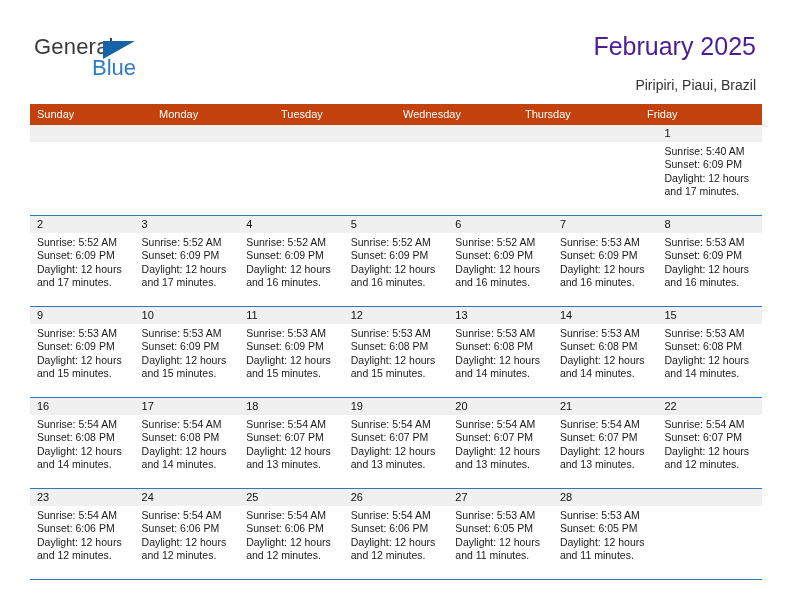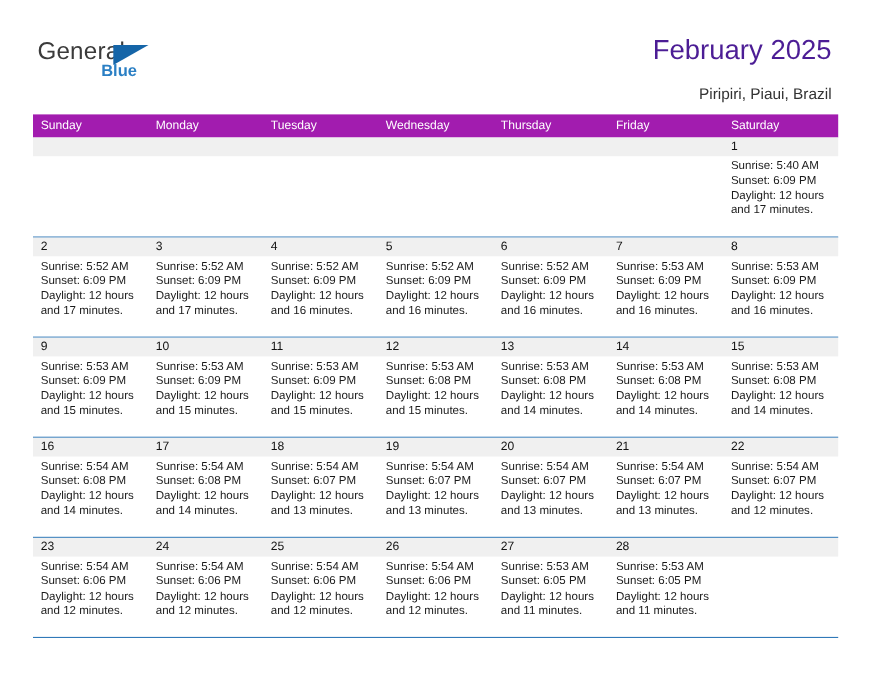--- a/index.html
+++ b/index.html
@@ -53,24 +53,24 @@
     top: 5px;
     width: 0;
     height: 0;
     border-left: 32px solid #1565a8;
     border-bottom: 18px solid transparent;
   }
   .logo-blue {
     position: absolute;
     left: 58px;
     top: 21px;
-    font-size: 15px;
+    font-size: 22px;
     color: #2a7fc4;
     line-height: 1;
-    font-weight: 700;
+    font-weight: 400;
     text-align: right;
   }
   .title-block {
     position: absolute;
     right: 36px;
     top: 32px;
     text-align: right;
   }
   .cal-title {
     font-size: 25px;
@@ -175,28 +175,27 @@
 
     <div class="title-block">
       <div class="cal-title">February 2025</div>
       <div class="cal-subtitle">Piripiri, Piaui, Brazil</div>
     </div>
 
   </div>
 
   <div class="calendar">
 
-    <div class="weekday-row" style="background: #a21caf;">
+    <div class="weekday-row" style="background: #c2410c;">
       <div class="weekday">Sunday</div>
       <div class="weekday">Monday</div>
       <div class="weekday">Tuesday</div>
       <div class="weekday">Wednesday</div>
       <div class="weekday">Thursday</div>
       <div class="weekday">Friday</div>
-      <div class="weekday">Saturday</div>
     </div>
 
     <div id="weeks-container">
         <div class="week-row">
     <div class="daynum-band" style="background: rgb(240, 240, 240);"></div>
   <div class="day-cell empty">
     <div class="day-num"></div>
     <div class="day-info">
       <div></div>
       <div></div>

